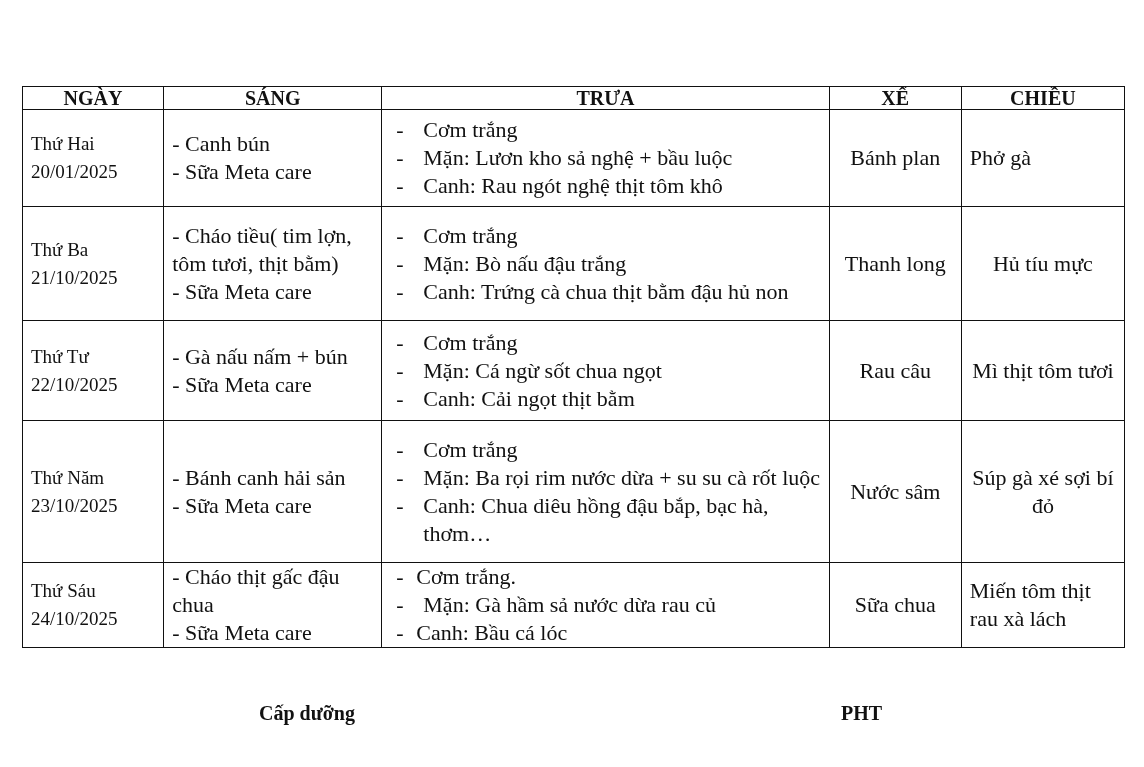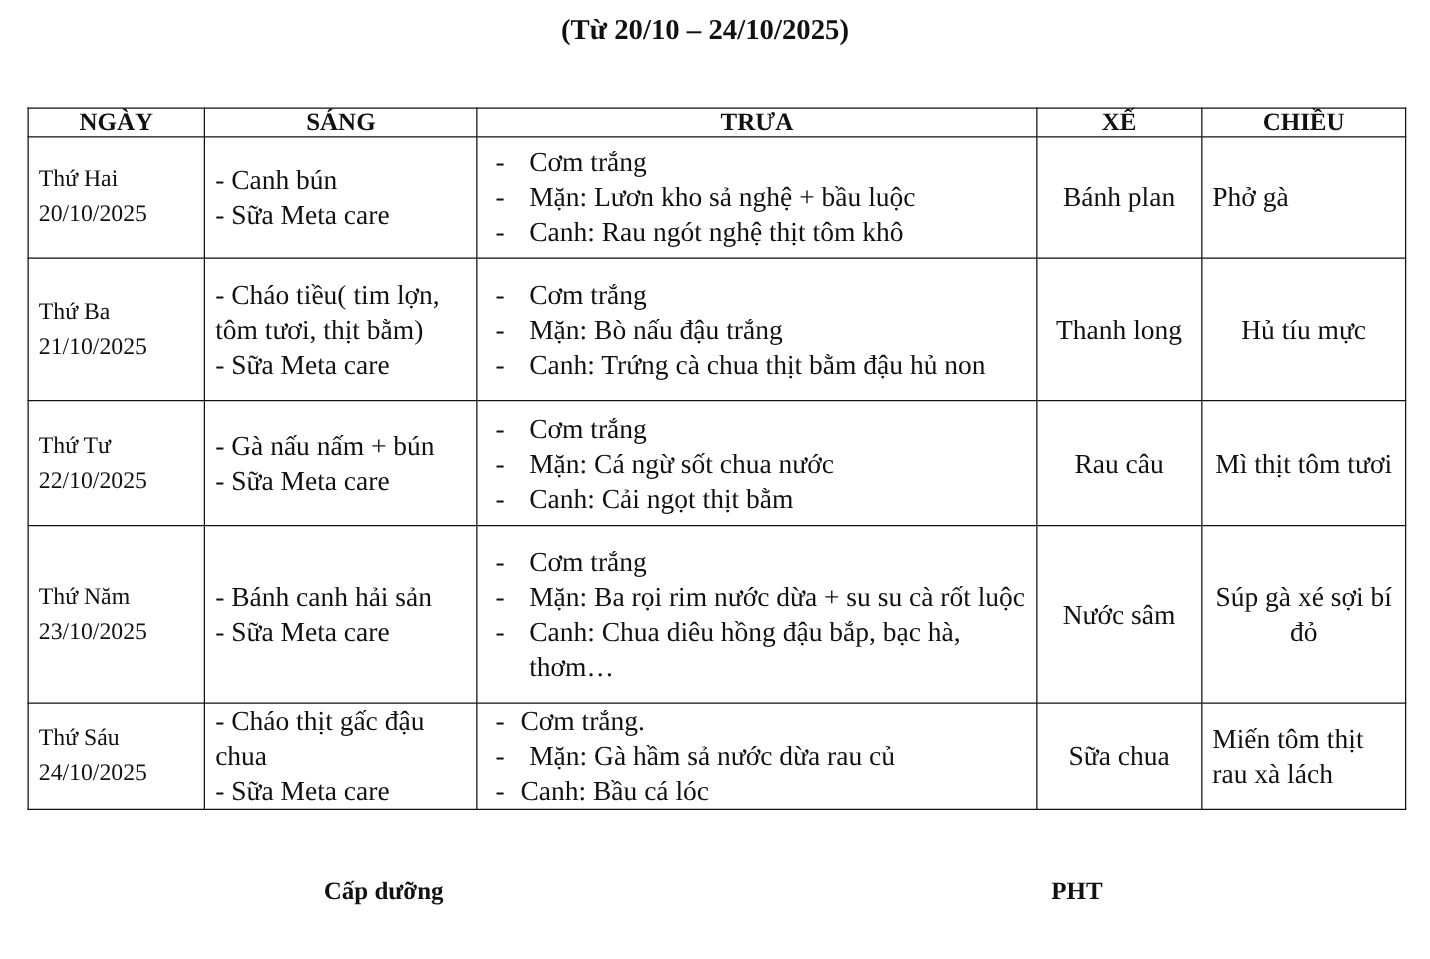--- a/index.html
+++ b/index.html
@@ -43,21 +43,20 @@
     .sig {
       position: absolute; top: 702px; font-weight: bold; font-size: 20px;
     }
     .sig-left { left: 259px; }
     .sig-right { left: 841px; }
   </style>
 </head>
 <body>
 
 <div class="title">
-  <div>(Từ 20/10 – 24/10/2025)</div>
 </div>
 
 <table class="menu">
   <colgroup>
     <col class="col-day">
       <col class="col-sang">
       <col class="col-trua">
       <col class="col-xe">
       <col class="col-chieu">
   </colgroup>
@@ -68,21 +67,21 @@
       <th>TRƯA</th>
       <th>XẾ</th>
       <th>CHIỀU</th>
     </tr>
   </thead>
   <tbody>
 
     <tr class="row1">
       <td class="day">
         <span class="line">Thứ Hai</span>
-        <span class="line">20/10/2025</span>
+        <span class="line">20/01/2025</span>
       </td>
       <td>
         <span class="line">- Canh bún</span>
         <span class="line">- Sữa Meta care</span>
       </td>
       <td>
         <div class="lunch-item">
             <span class="dash">-</span>
             <span class="txt">Cơm trắng</span>
           </div>
@@ -136,21 +135,21 @@
         <span class="line">- Gà nấu nấm + bún</span>
         <span class="line">- Sữa Meta care</span>
       </td>
       <td>
         <div class="lunch-item">
             <span class="dash">-</span>
             <span class="txt">Cơm trắng</span>
           </div>
         <div class="lunch-item">
             <span class="dash">-</span>
-            <span class="txt">Mặn: Cá ngừ sốt chua nước</span>
+            <span class="txt">Mặn: Cá ngừ sốt chua ngọt</span>
           </div>
         <div class="lunch-item">
             <span class="dash">-</span>
             <span class="txt">Canh: Cải ngọt thịt bằm</span>
           </div>
       </td>
       <td class="center">Rau câu</td>
       <td class="center">Mì thịt tôm tươi</td>
     </tr>
 

